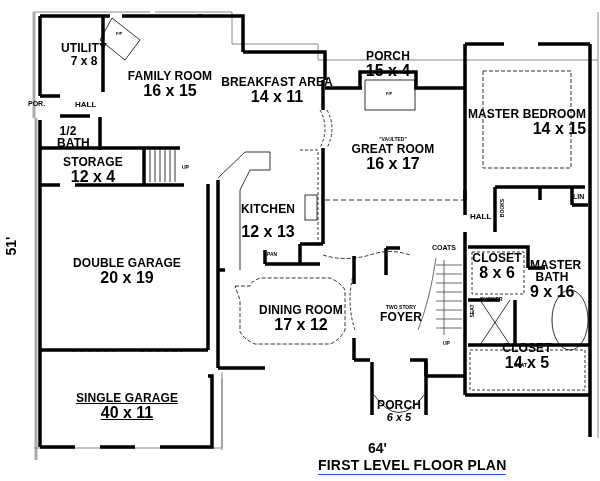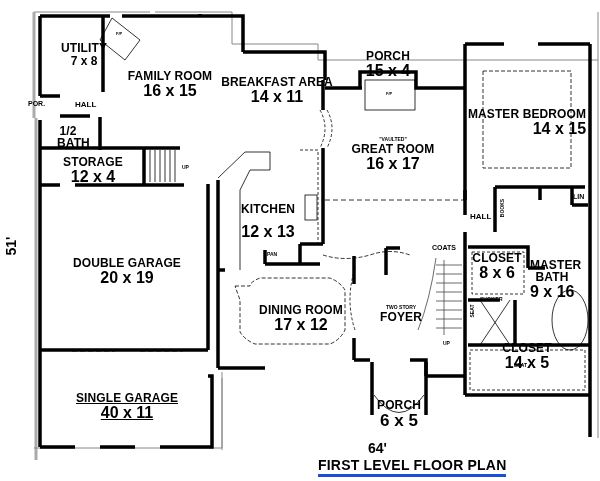--- a/index.html
+++ b/index.html
@@ -8,21 +8,21 @@
     #plan { position: absolute; left: 0; top: 0; width: 600px; height: 481px; }
     .lbl { position: absolute; text-align: center; font-weight: bold; line-height: 1.0;
            white-space: nowrap; transform: translateX(-50%); }
     .lbl .n { display: block; font-size: 12px; letter-spacing: 0.1px; }
     .lbl .d { display: block; font-size: 16px; margin-top: 1px; }
     .lbl .v { display: block; font-size: 5px; margin-bottom: 1px; }
     .tiny { position: absolute; font-weight: bold; font-size: 6px; white-space: nowrap; }
     .vert { position: absolute; font-weight: bold; font-size: 6px; transform: rotate(-90deg); transform-origin: center; white-space: nowrap; }
     .dim { position: absolute; font-weight: bold; font-size: 14px; }
     .title { position: absolute; left: 318px; top: 457px; font-weight: bold; font-size: 14px;
-             letter-spacing: 0.2px; border-bottom: 3px solid #1d4ed8; padding-bottom: 1px; }
+             letter-spacing: 0.2px; border-bottom: 1px solid #1d4ed8; padding-bottom: 1px; }
   </style>
 </head>
 <body>
 
 <svg id="plan" viewBox="0 0 600 481" xmlns="http://www.w3.org/2000/svg">
   <g fill="none" stroke="#888" stroke-width="1">
 
     <path d="M34 12 H150 M155 12 H232 V44 H318 V60 H460 M460 60 H598 M598 12 V438"></path>
     <path d="M34 12 V118 M36 118 V460" stroke="#aaa" stroke-width="3"></path>
     <path d="M34 448 H222 V372 M222 378 V450"></path>
@@ -164,21 +164,21 @@
 <div class="lbl" style="left:527px; top:342px;">
   <span class="n">CLOSET</span>
   <span class="d">14 x 5</span>
 </div>
 <div class="lbl" style="left:127px; top:392px;text-decoration:underline;">
   <span class="n">SINGLE GARAGE</span>
   <span class="d">40 x 11</span>
 </div>
 <div class="lbl" style="left:399px; top:399px;">
   <span class="n">PORCH</span>
-  <span class="d" style="font-size:17px;">6 x 5</span>
+  <span class="d" style="font-size:11px;font-style:italic;">6 x 5</span>
 </div>
 <div class="lbl" style="left:68px; top:125px; width:22px;">
   <span class="n" style="white-space:normal;">1/2 BATH</span>
 </div>
 
 <span class="tiny" style="left:75px; top:100px; font-size:8px;">HALL</span>
 <span class="tiny" style="left:28px; top:100px; font-size:7px;">POR.</span>
 <span class="tiny" style="left:116px; top:31px; font-size:4px;">F/P</span>
 <span class="tiny" style="left:386px; top:91px; font-size:4px;">F/P</span>
 <span class="tiny" style="left:432px; top:244px; font-size:7px;">COATS</span>

